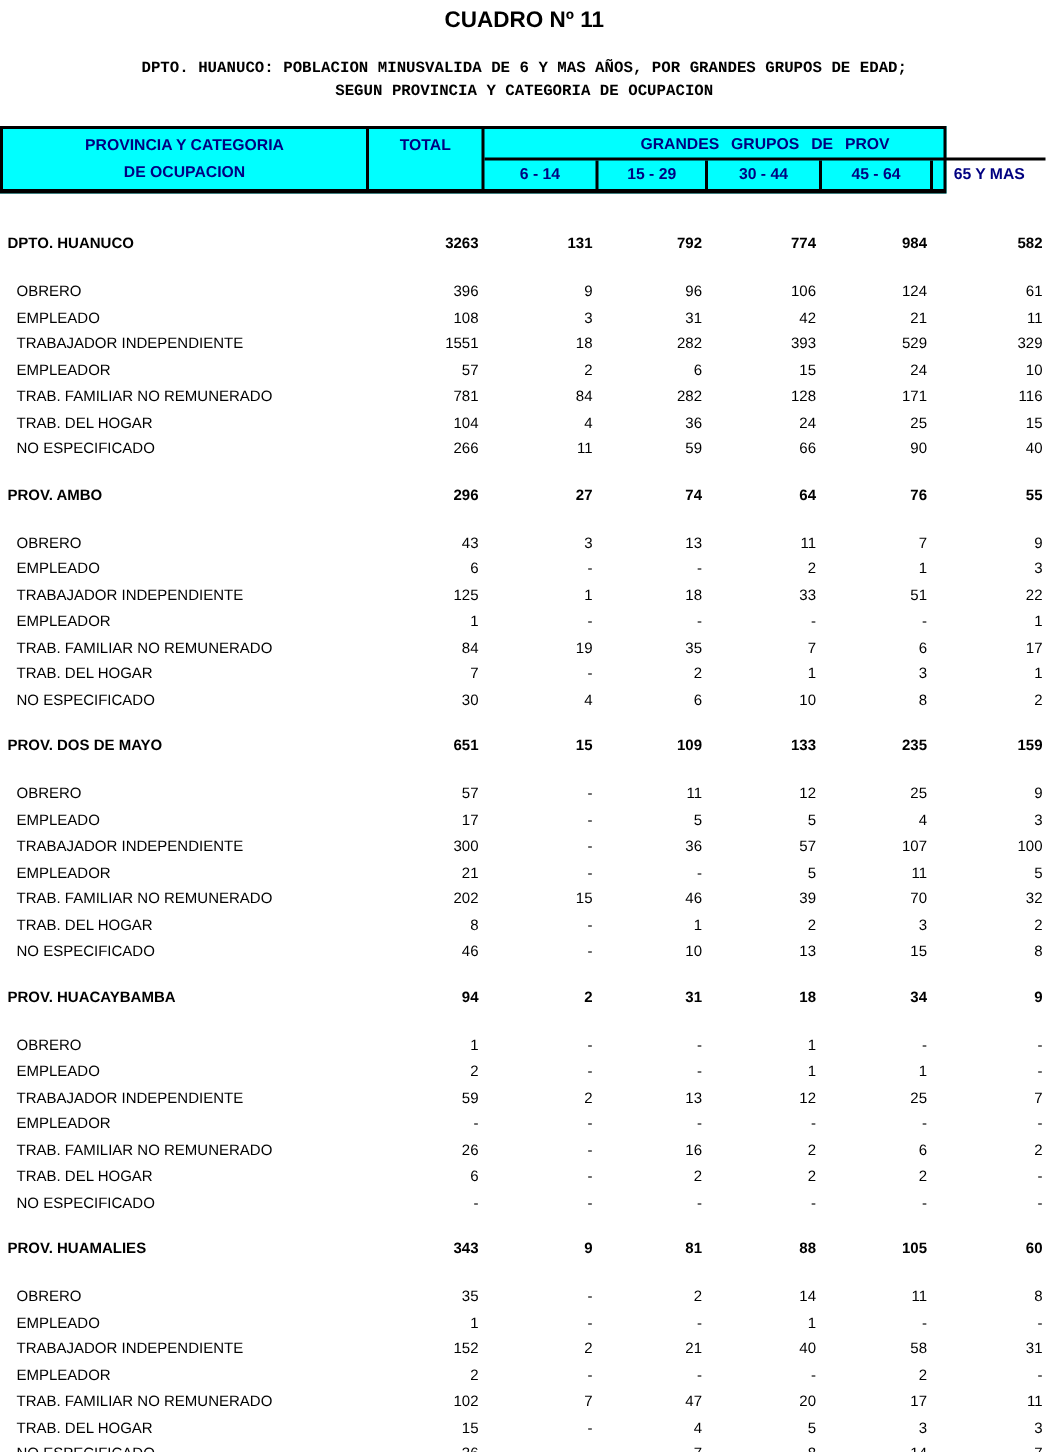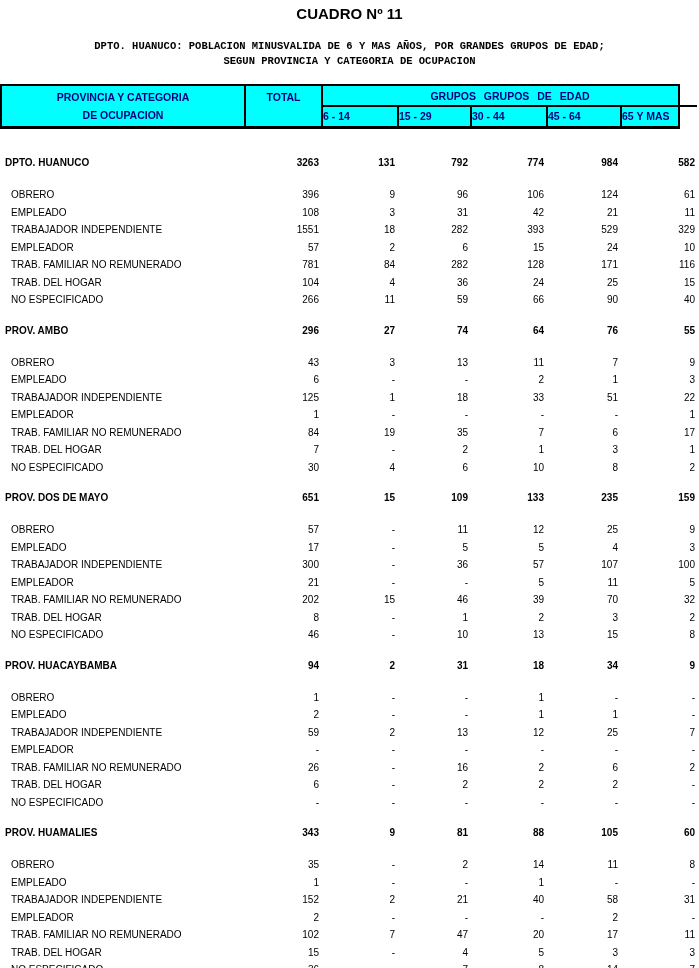--- a/index.html
+++ b/index.html
@@ -9,39 +9,39 @@
   }
   .doc-title{
     margin-top:7px;height:13px;line-height:13px;
     text-align:center;font-weight:bold;font-size:15px;
   }
   .doc-subtitle{text-align:center;font-weight:bold;font-size:10.5px;font-family:Liberation Mono, monospace;}
   .sub1{margin-top:19px;height:14px;line-height:14px;}
   .sub2{height:17px;line-height:17px;}
 
   .thead{
-    margin-top:14px;height:45px;width:680px;box-sizing:border-box;
+    margin-top:14px;height:45px;width:631px;box-sizing:border-box;
     border:2px solid #000;border-bottom-width:3px;
     display:grid;grid-template-columns:242px 79px 374px;
     font-weight:bold;font-size:10.5px;
   }
   .th-label{text-align:center;}
   .th-label .l1{height:21px;line-height:22px;}
   .th-label .l2{height:19px;line-height:17px;}
   .th-total{
     box-sizing:border-box;border-left:2px solid #000;border-right:2px solid #000;
     text-align:center;line-height:22px;
   }
   .th-groups{display:flex;flex-direction:column;}
   .th-group-title{
     height:19px;line-height:20px;border-bottom:2px solid #000;
     text-align:center;word-spacing:5px;
   }
   .th-ages{display:grid;grid-template-columns:74px 73px 76px 74px 77px;height:19px;}
-  .th-age-cell{box-sizing:border-box;line-height:19px;border-left:2px solid #000;}
+  .th-age-cell{box-sizing:border-box;line-height:19px;text-align:center;border-left:2px solid #000;}
   .th-age-cell:first-child{border-left:none;}
 
   #table-body{padding-top:24px;font-size:10px;}
   .row{display:grid;grid-template-columns:244px 79px 76px 73px 76px 74px 77px;}
   .section-row{height:20px;line-height:20px;font-weight:bold;}
   .data-row{height:17.5px;line-height:17.5px;}
   .gap-a{height:13px;}
   .gap-b{height:12px;}
   .cell{box-sizing:border-box;overflow:hidden;white-space:nowrap;}
   .label-cell{padding-left:11px;}
@@ -55,21 +55,21 @@
 <div class="doc-subtitle sub1">DPTO. HUANUCO: POBLACION MINUSVALIDA DE 6 Y MAS AÑOS, POR GRANDES GRUPOS DE EDAD;</div>
 <div class="doc-subtitle sub2">SEGUN PROVINCIA Y CATEGORIA DE OCUPACION</div>
 
 <div class="thead" id="thead" style="background: rgb(0, 255, 255); color: rgb(0, 0, 128);">
   <div class="th-label">
     <div class="l1">PROVINCIA Y CATEGORIA</div>
     <div class="l2">DE OCUPACION</div>
   </div>
   <div class="th-total">TOTAL</div>
   <div class="th-groups">
-    <div class="th-group-title">GRUPOS GRUPOS DE EDAD</div>
+    <div class="th-group-title">GRANDES GRUPOS DE PROV</div>
     <div class="th-ages" id="age-row">
         <div class="th-age-cell">6 - 14</div>
         <div class="th-age-cell">15 - 29</div>
         <div class="th-age-cell">30 - 44</div>
         <div class="th-age-cell">45 - 64</div>
         <div class="th-age-cell">65 Y MAS</div>
       </div>
   </div>
 </div>
 

